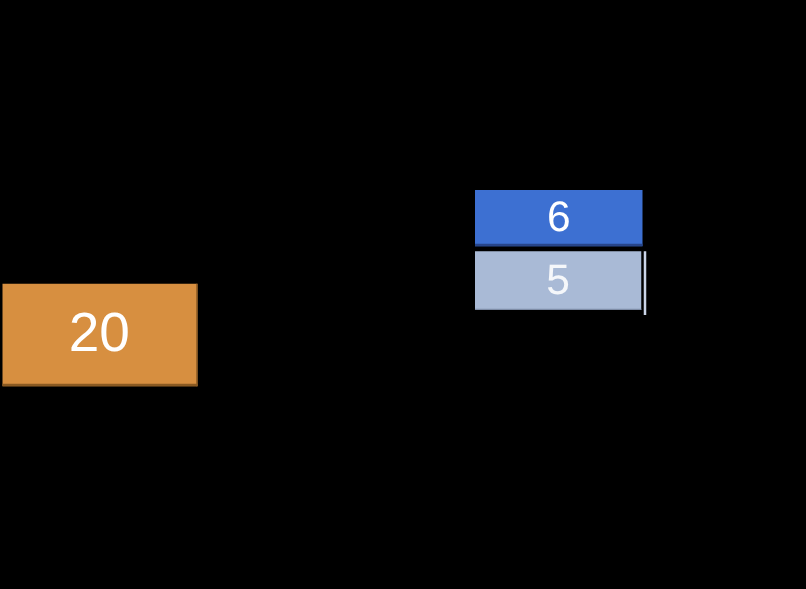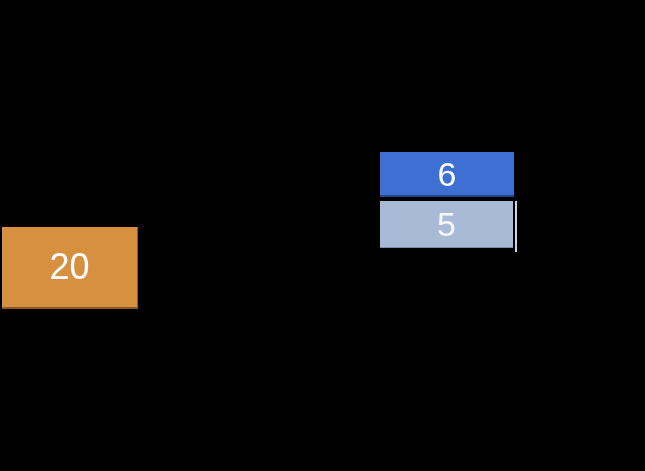--- a/index.html
+++ b/index.html
@@ -20,23 +20,23 @@
     align-items: center;
     justify-content: center;
     font-weight: 400;
   }
   .block .label {
     line-height: 1;
   }
   .block-orange {
     left: 2px;
     top: 227px;
-    width: 136px;
+    width: 156px;
     height: 82px;
-    font-size: 36px;
+    font-size: 44px;
     border-bottom: 2px solid;
     border-right: 1px solid;
   }
   .block-blue {
     left: 380px;
     top: 152px;
     width: 134px;
     height: 45px;
     font-size: 34px;
     border-bottom: 2px solid;

